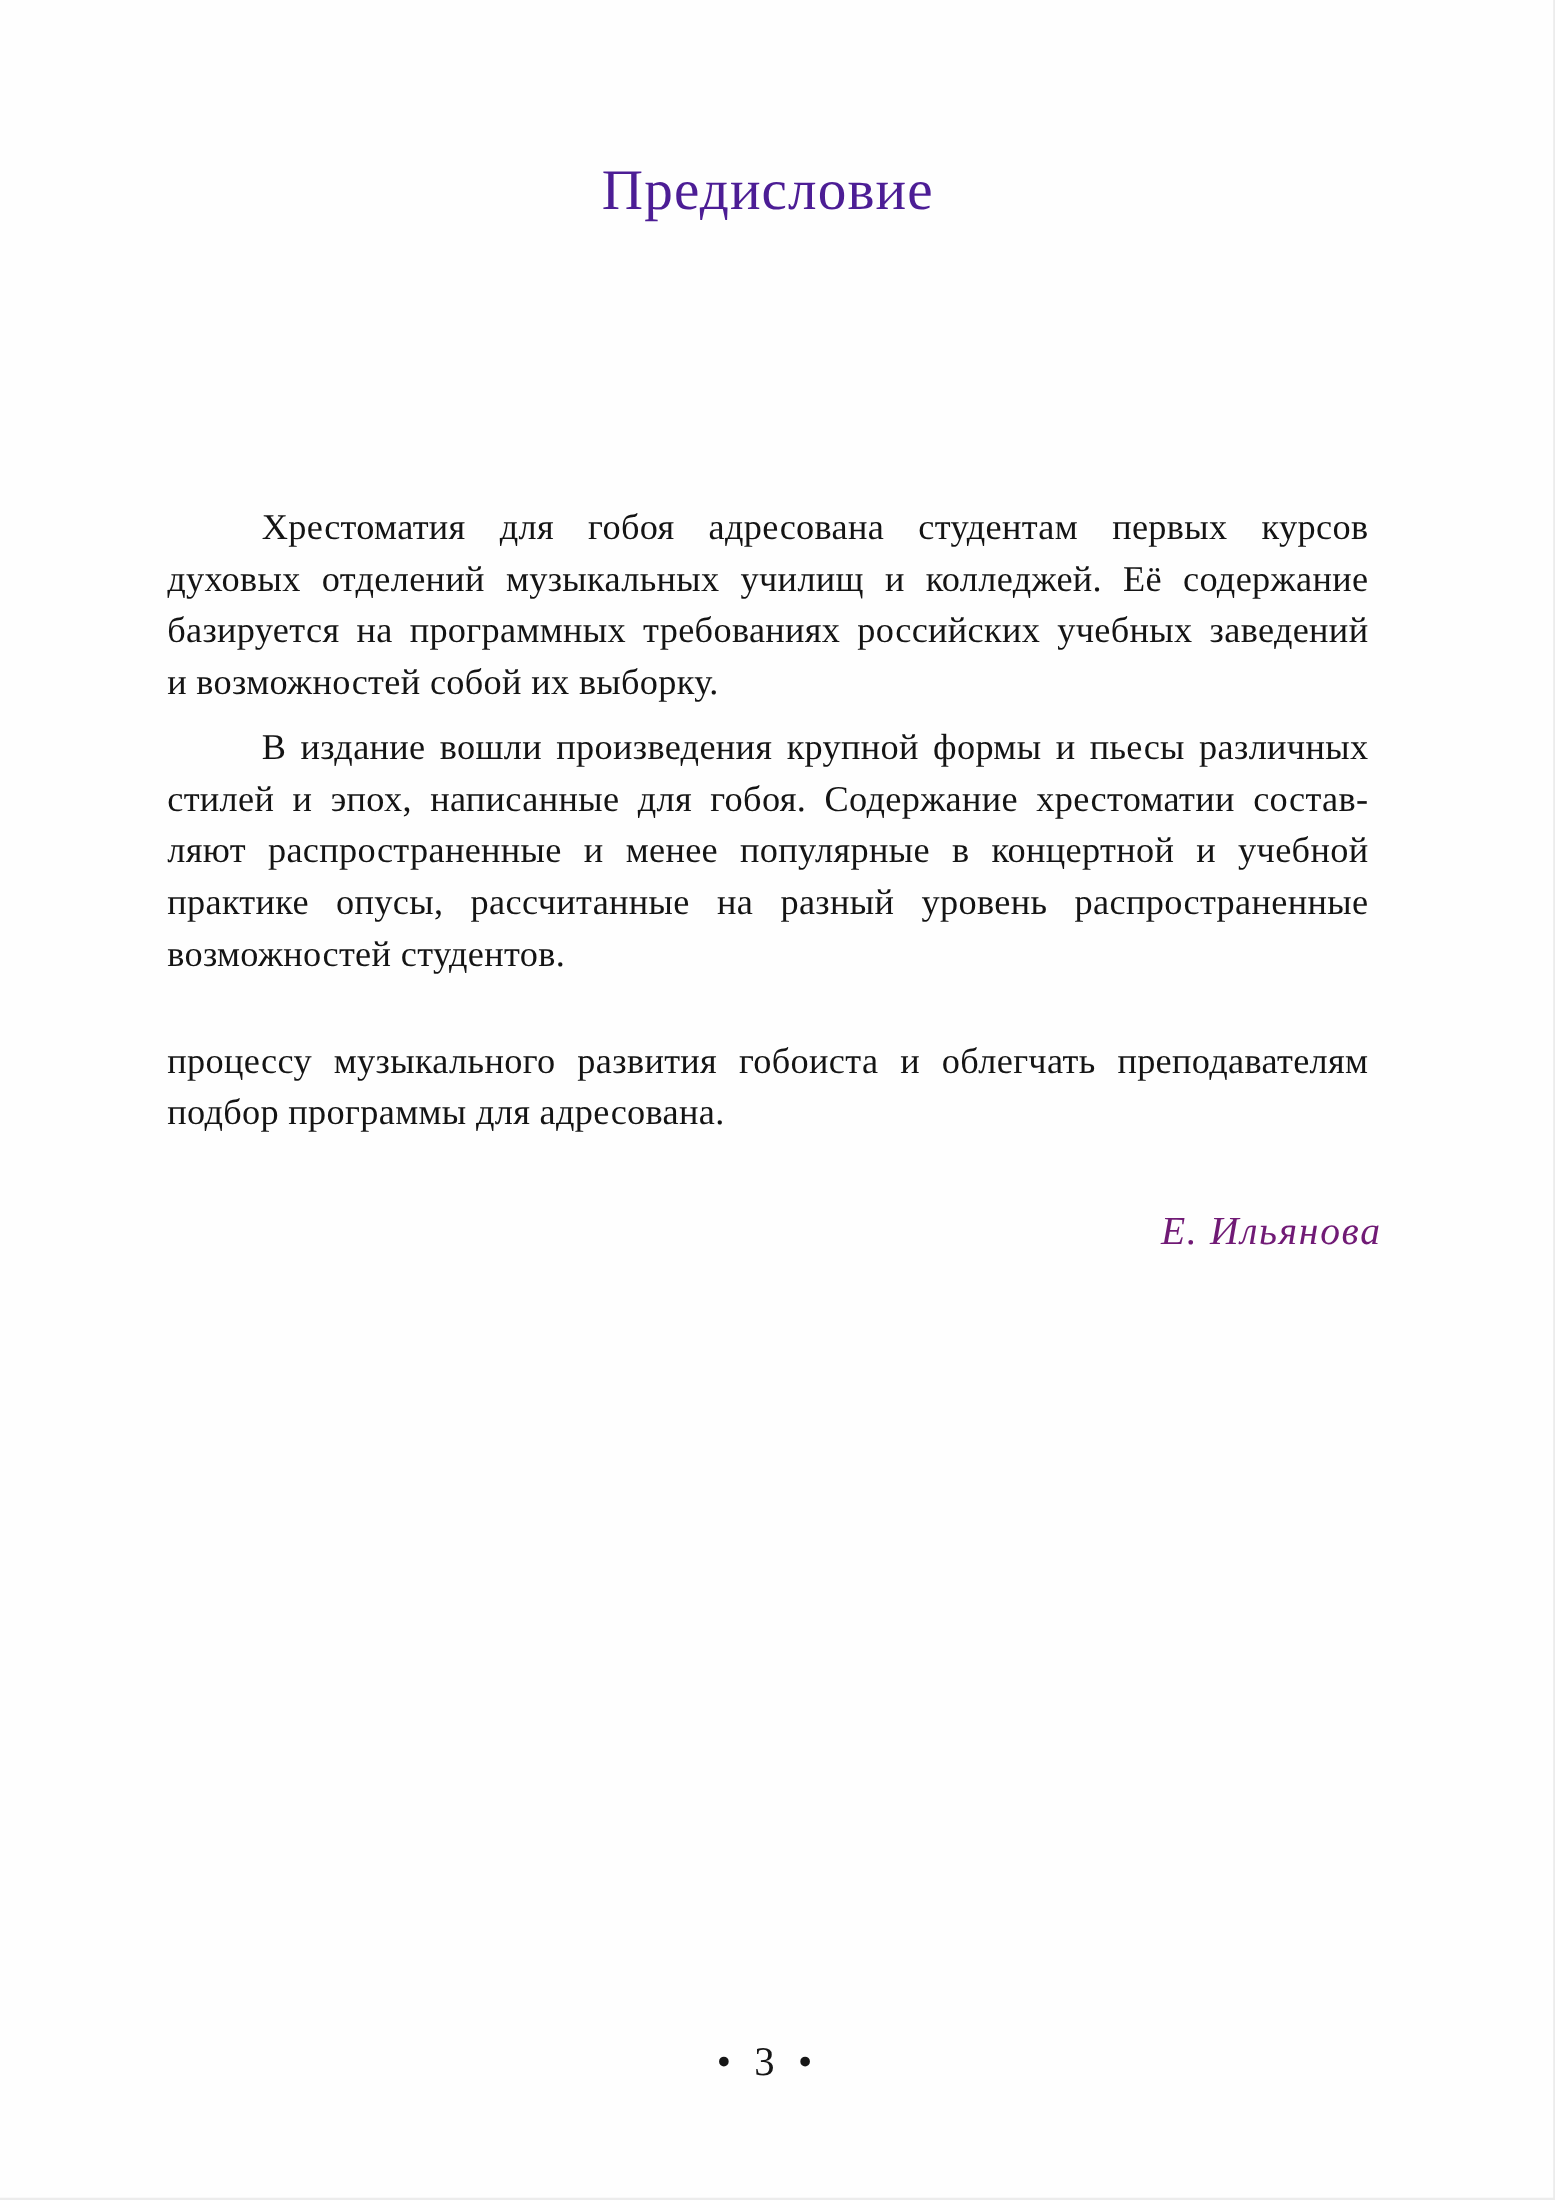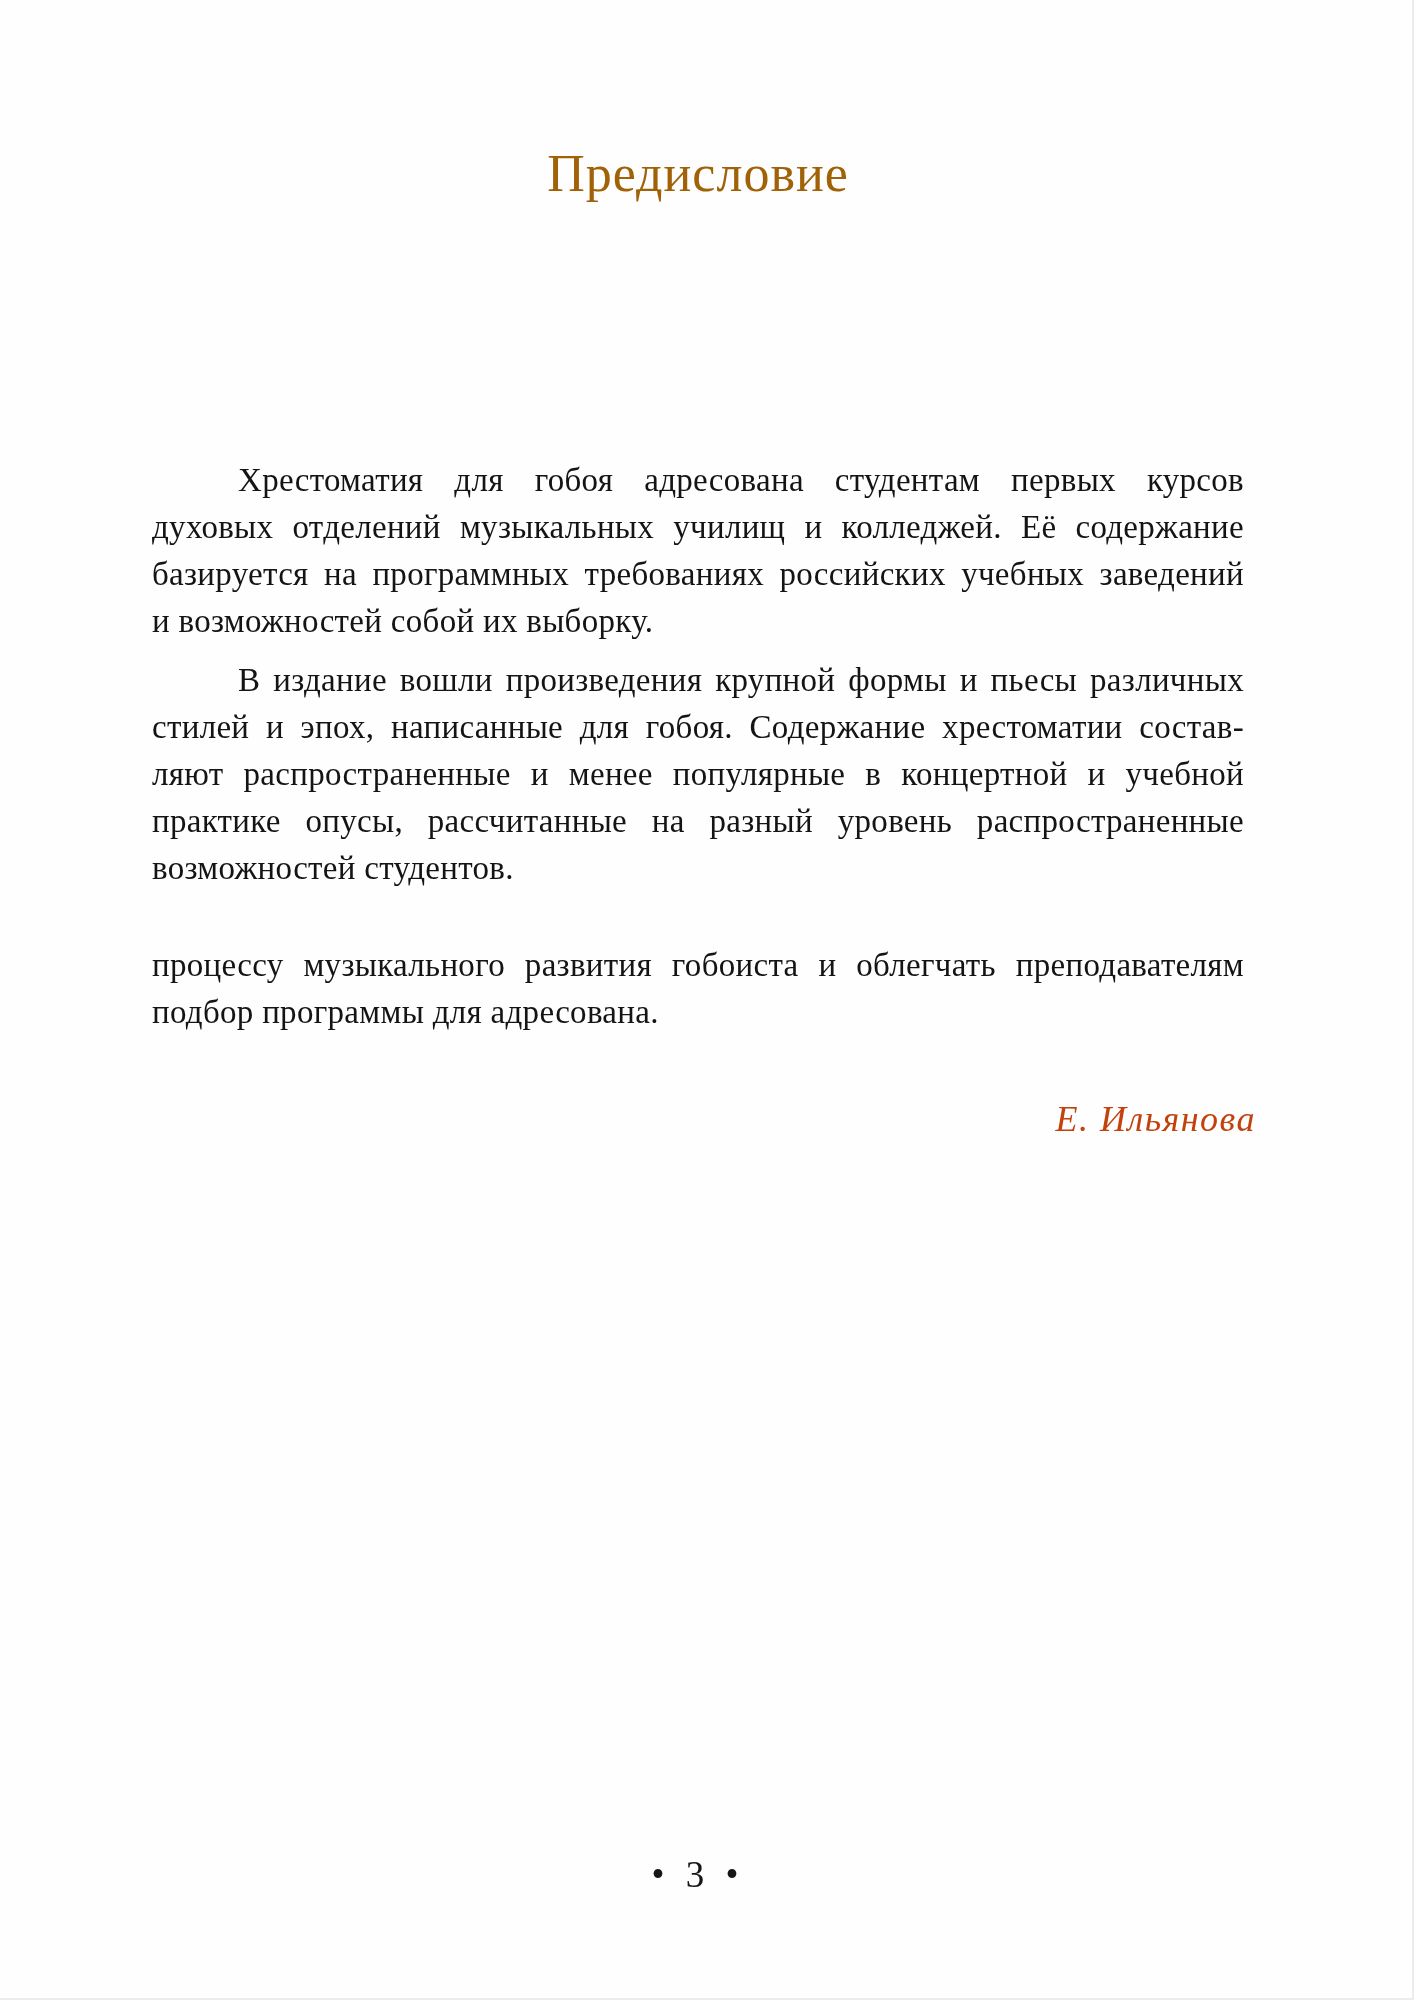--- a/index.html
+++ b/index.html
@@ -21,21 +21,21 @@
     position: absolute;
     top: 148px;
     left: 140px;
     right: 158px;
     margin: 0;
     text-align: center;
     font-size: 52px;
     font-weight: normal;
     line-height: 1;
     letter-spacing: 1px;
-    color: #a16207;
+    color: #4c1d95;
   }
   .body-text {
     position: absolute;
     top: 445px;
     left: 140px;
     right: 158px;
     font-size: 33px;
     letter-spacing: 0.3px;
   }
   .para {
@@ -59,21 +59,21 @@
   .line.last {
     text-align-last: left;
   }
   .signature {
     position: absolute;
     top: 1098px;
     right: 158px;
     font-size: 36px;
     font-style: italic;
     letter-spacing: 1.5px;
-    color: #c2410c;
+    color: #701a75;
   }
   .page-number {
     position: absolute;
     top: 1856px;
     left: 140px;
     right: 158px;
     text-align: center;
     font-size: 37px;
     line-height: 1;
     letter-spacing: 6px;

